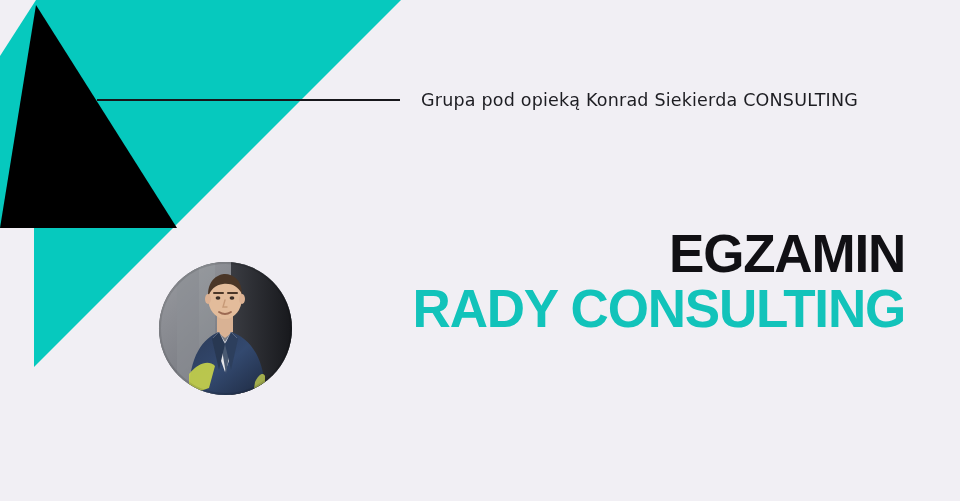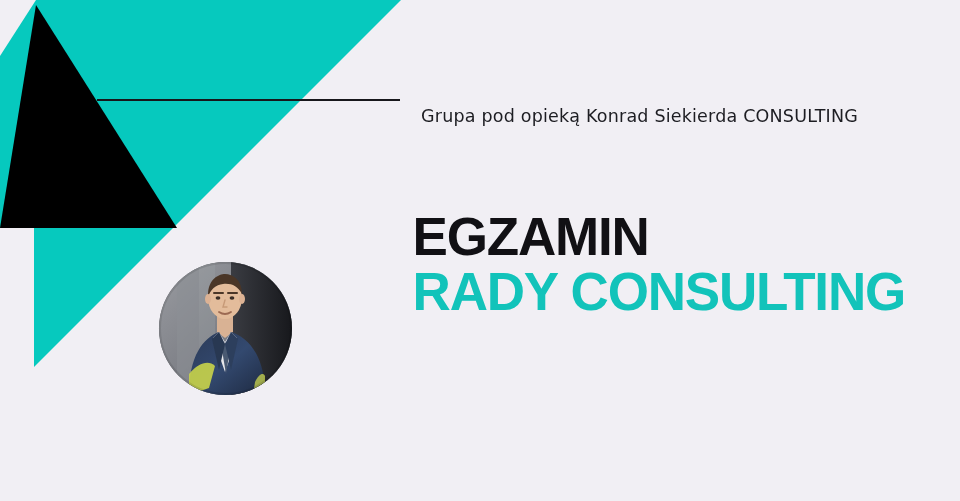--- a/index.html
+++ b/index.html
@@ -44,21 +44,20 @@
   .kicker {
     position: absolute;
     left: 421px;
     top: 90px;
     font-family: "DejaVu Sans", sans-serif;
     font-size: 17.5px;
     font-weight: 400;
     letter-spacing: 0.2px;
     color: #1d1d22;
     white-space: nowrap;
-    margin-top: 16px;
   }
 
   
   .portrait {
     position: absolute;
     left: 159px;
     top: 262px;
     width: 133px;
     height: 133px;
     border-radius: 50%;
@@ -68,21 +67,22 @@
   .portrait svg {
     display: block;
     width: 133px;
     height: 133px;
   }
 
   
   .headline {
     position: absolute;
     right: 55px;
-    top: 209px;
+    top: 226px;
+    text-align: right;
   }
   .headline .line {
     display: block;
     font-family: "Liberation Sans", sans-serif;
     font-weight: 700;
     font-size: 53px;
     line-height: 55px;
     letter-spacing: -1.2px;
     white-space: nowrap;
   }

